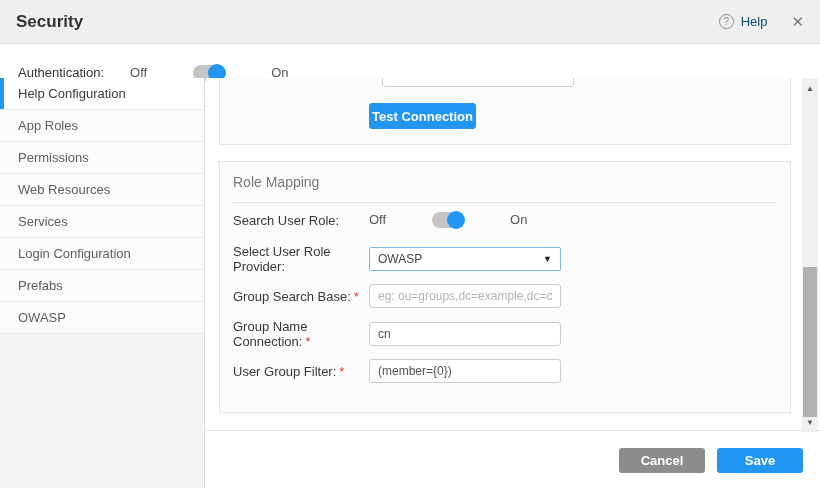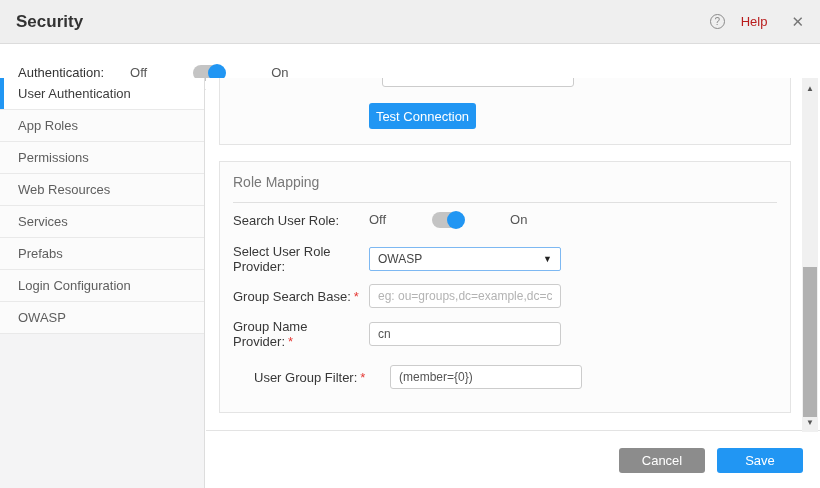--- a/index.html
+++ b/index.html
@@ -16,21 +16,21 @@
     background:#efefef; border-bottom:1px solid #dcdcdc;
     display:flex; align-items:center; padding:0 16px;
   }
   .header-title { font-size:17px; color:#333; font-weight:700; }
   .header-right { margin-left:auto; display:flex; align-items:center; }
   .help-icon {
     width:15px; height:15px; border:1px solid #8a8a8a; border-radius:50%;
     color:#8a8a8a; font-size:10px; line-height:13px; text-align:center;
     display:inline-block; cursor:pointer;
   }
-  .help-label { color:#b91c1c; margin-left:16px; cursor:pointer; }
+  .help-label { color:#0c4a6e; margin-left:7px; cursor:pointer; }
   .close-icon { color:#777; font-size:15px; margin-left:24px; cursor:pointer; }
 
   
   .auth-bar {
     position:absolute; left:0; top:56px; right:0; height:34px;
     background:#fff; border-bottom:1px solid #e6e6e6;
     display:flex; align-items:center; padding:0 18px;
   }
   .auth-label { color:#333; margin-right:26px; }
 
@@ -71,38 +71,38 @@
   .partial-input {
     position:absolute; left:162px; top:-14px; width:192px; height:24px;
     background:#fff; border:1px solid #ccc; border-radius:3px;
   }
 
   .top-panel {
     position:absolute; left:13px; top:-1px; width:572px; height:68px;
     background:#fcfcfc; border:1px solid #e4e4e4; border-top:none;
   }
   .btn { border:none; border-radius:3px; color:#fff; font-size:13px;
-         font-weight:normal; font-family:"Liberation Sans", sans-serif; cursor:pointer; }
+         font-weight:bold; font-family:"Liberation Sans", sans-serif; cursor:pointer; }
   .test-btn {
     position:absolute; left:149px; top:26px; width:107px; height:26px;
     background:#2196f3;
   }
 
   .panel {
     position:absolute; left:13px; top:83px; width:572px; height:252px;
     background:#fcfcfc; border:1px solid #e4e4e4;
   }
   .panel-title { position:absolute; left:13px; top:12px; font-size:14px; color:#787878; }
   .panel-divider { position:absolute; left:13px; right:13px; top:40px;
                    border-top:1px solid #e0e0e0; }
 
   .form-row { position:absolute; left:13px; right:13px; height:24px;
               display:flex; align-items:center; }
   .row-1 { top:46px; } .row-2 { top:85px; } .row-3 { top:122px; }
-  .row-4 { top:160px; } .row-5 { top:203px;margin-left:21px; }
+  .row-4 { top:160px; } .row-5 { top:197px; }
   .form-label { width:136px; color:#383838; flex:0 0 auto; }
   .req { color:#e53935; margin-left:3px; }
   .field-input {
     width:192px; height:24px; border:1px solid #ccc; border-radius:3px;
     padding:0 8px; font-size:12px; color:#555; background:#fff;
     font-family:"Liberation Sans", sans-serif; outline:none;
   }
   .field-input::placeholder { color:#b3b3b3; }
   .select-box {
     width:192px; height:24px; border:1px solid #7db8f2; border-radius:2px;
@@ -147,27 +147,27 @@
   <span class="toggle-wrap">
     <span class="toggle-off-label">Off</span>
     <span class="toggle">
         <span class="knob"></span>
       </span>
     <span class="toggle-on-label">On</span>
   </span>
 </div>
 
 <div class="sidebar">
-  <div class="side-item active">User Authentication</div>
+  <div class="side-item active">Help Configuration</div>
   <div class="side-item">App Roles</div>
   <div class="side-item">Permissions</div>
   <div class="side-item">Web Resources</div>
   <div class="side-item">Services</div>
+  <div class="side-item">Login Configuration</div>
   <div class="side-item">Prefabs</div>
-  <div class="side-item">Login Configuration</div>
   <div class="side-item">OWASP</div>
 </div>
 
 <div class="content">
 
   <div class="top-panel">
     <div class="partial-input"></div>
     <button class="btn test-btn">Test Connection</button>
   </div>
 
@@ -193,21 +193,21 @@
         <span class="select-caret">▼</span>
       </span>
     </div>
 
     <div class="form-row row-3">
       <span class="form-label"><span>Group Search Base:</span><span class="req">*</span></span>
       <input class="field-input" type="text" placeholder="eg: ou=groups,dc=example,dc=com" style="">
     </div>
 
     <div class="form-row row-4">
-      <span class="form-label"><span>Group Name Provider:</span><span class="req">*</span></span>
+      <span class="form-label"><span>Group Name Connection:</span><span class="req">*</span></span>
       <input class="field-input" type="text" value="cn" style="">
     </div>
 
     <div class="form-row row-5">
       <span class="form-label"><span>User Group Filter:</span><span class="req">*</span></span>
       <input class="field-input" type="text" value="(member={0})" style="">
     </div>
   </div>
 
   <div class="footer-divider"></div>

